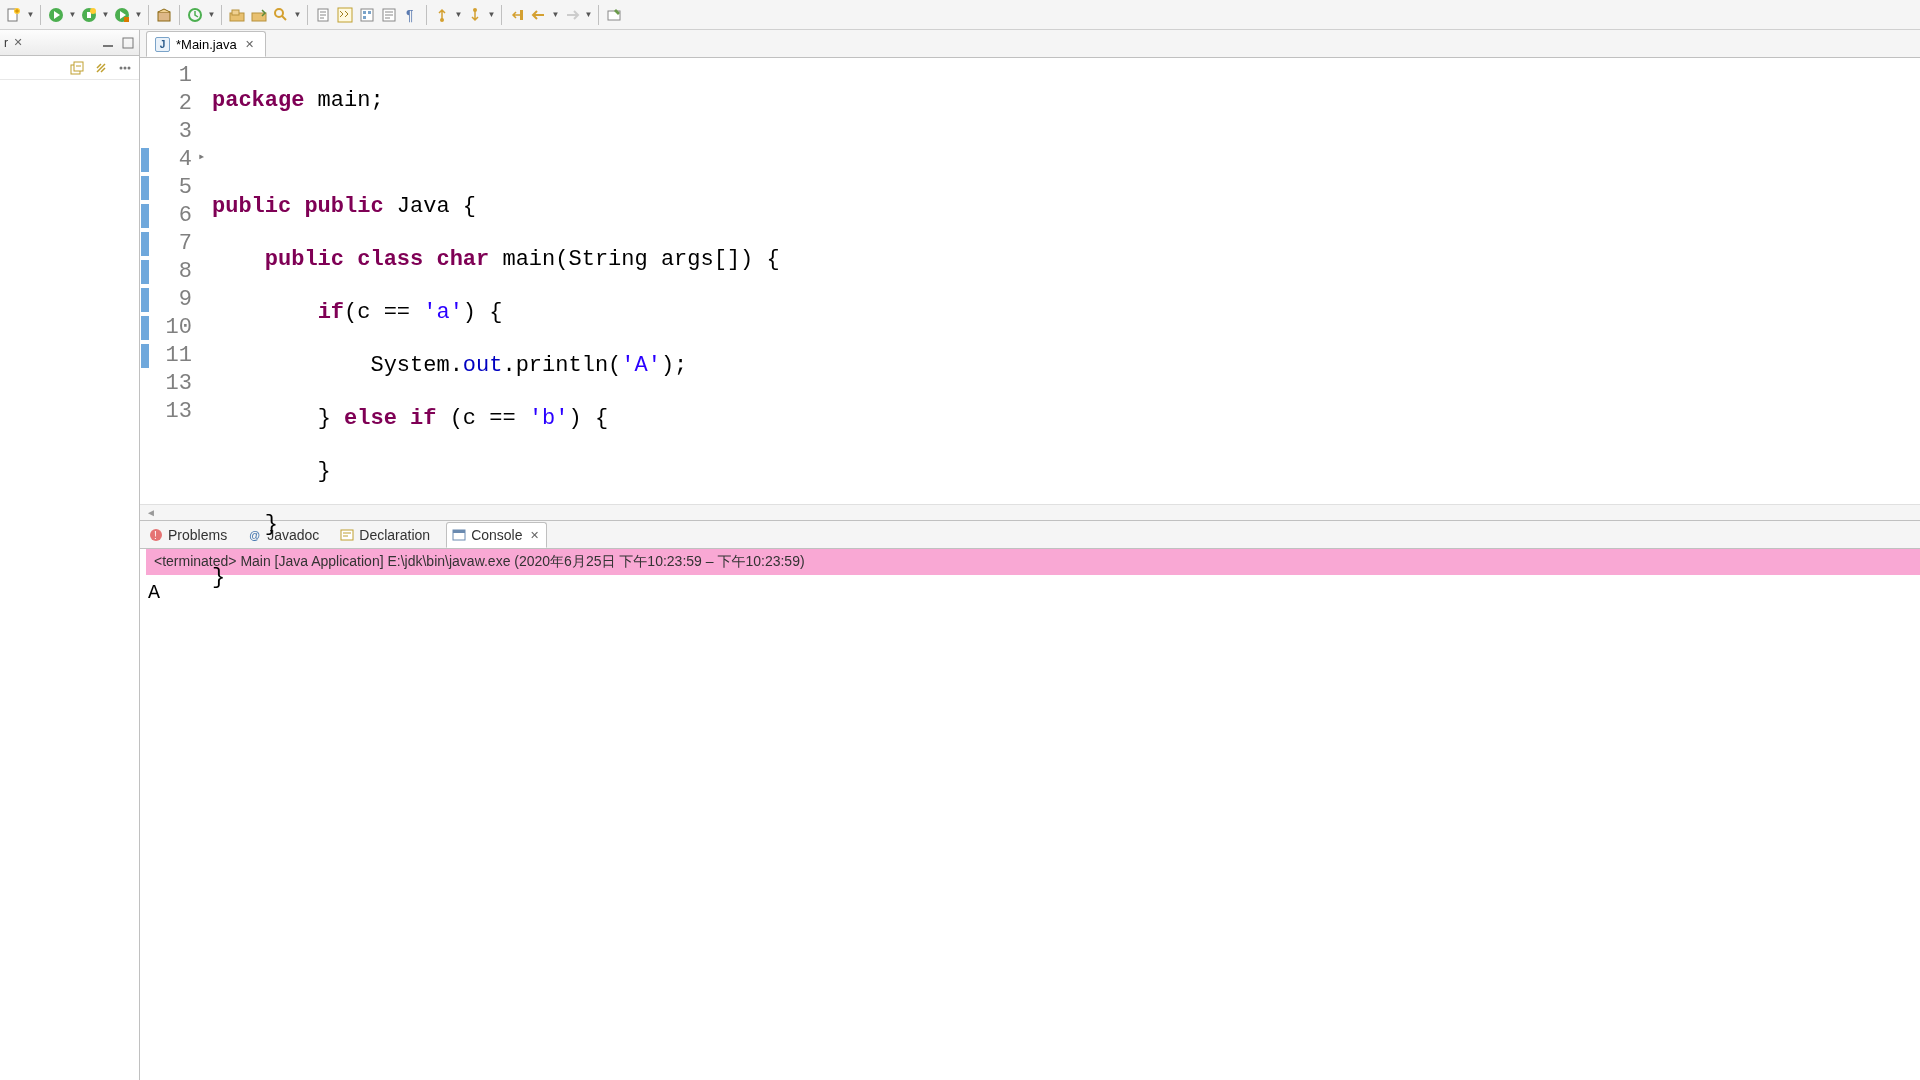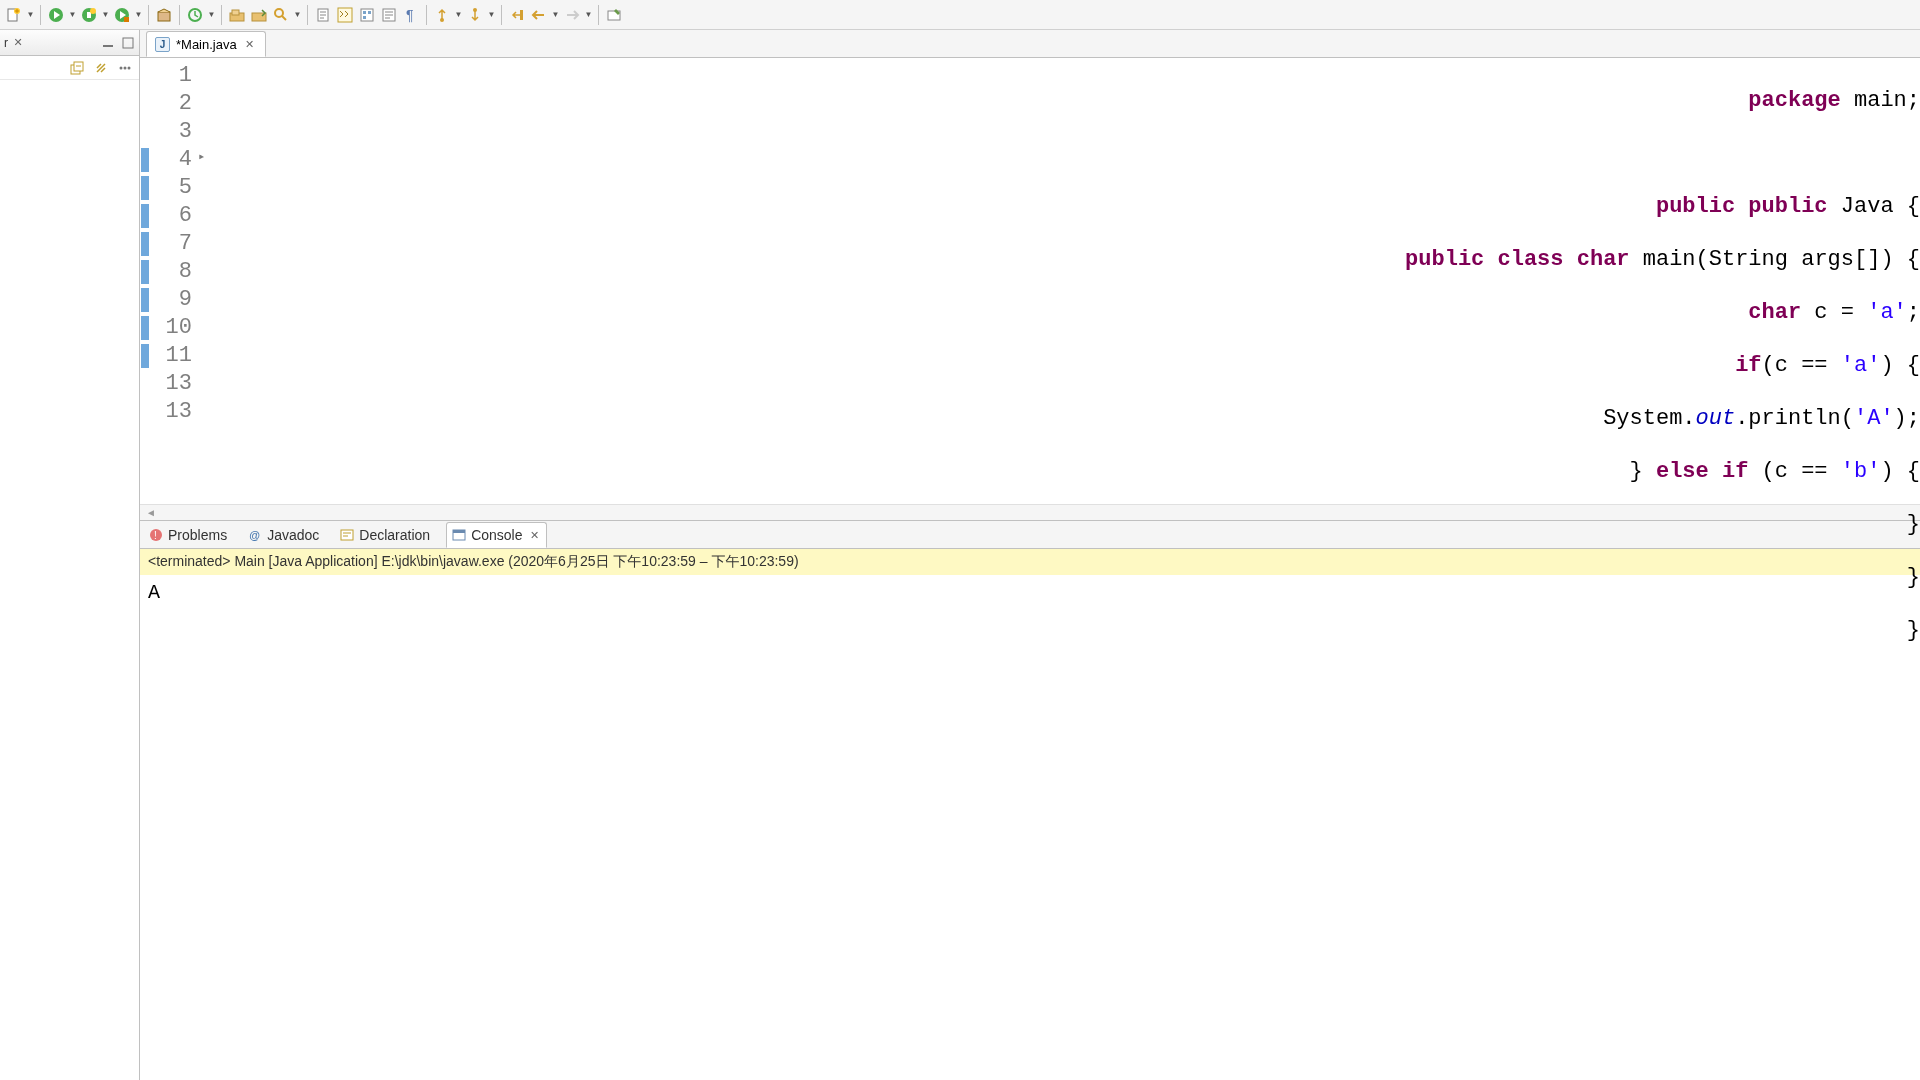--- a/index.html
+++ b/index.html
@@ -108,27 +108,26 @@
   background:#6fa8dc;
 }
 .ann-strip { width: 14px; background:#fff; padding-top:4px; }
 .ann-strip .an { height:28px; position:relative; }
 .an.arrow::before { content:'▸'; position:absolute; left:0; top:3px; font-size:12px; color:#7a7a7a; }
 .code-body {
   flex:1;
   padding-top:4px;
   white-space: pre;
   position:relative;
-  text-align:right;
 }
 .code-line { height:28px; line-height:28px; }
 .code-line.hl { background:#e8f0fe; }
 .kw { color:#7f0055; font-weight:bold; }
 .str { color:#2a00ff; }
-.fld { color:#0000c0; font-style:italic; }
+.fld { color:#0000c0; }
 .cursor {
   display:inline-block; width:1px; height:24px; background:#000;
   vertical-align:middle; margin-left:1px;
   border-right:1px solid #000;
 }
 .hscroll { height:16px; background:#f5f5f5; border-top:1px solid #e0e0e0; display:flex; align-items:center; padding-left:6px;}
 .bottom-panel {
   height: 560px;
   border-top: 1px solid #c0c0c0;
   display:flex; flex-direction:column;
@@ -141,21 +140,22 @@
   gap: 12px;
   border-bottom: 1px solid #c0c0c0;
 }
 .bt-item { display:flex; align-items:center; gap:5px; font-size:14px; color:#333; cursor:pointer; padding:3px 4px;}
 .bt-item.active { background:#fff; border:1px solid #c0c0c0; border-bottom:1px solid #fff; border-radius:3px 3px 0 0; height:26px; margin-bottom:-1px;}
 .bt-icon { width:15px; height:15px; display:inline-flex; align-items:center; justify-content:center; font-size:11px;}
 .console-header {
   padding: 4px 8px;
   font-size: 14px;
   color:#333;
-  background:#fef9c3;
+  background:#f9a8d4;
+  margin-left:6px;
 }
 .console-body {
   flex:1;
   padding: 6px 8px;
   font-family: Consolas, "Courier New", monospace;
   font-size: 20px;
   background:#fff;
 }
 svg { display:block; }
 </style>
@@ -400,21 +400,20 @@
         <div class="an"></div>
           <div class="an"></div>
           <div class="an"></div>
           <div class="an"></div>
       </div>
       <div class="code-body">
 <div class="code-line"><span class="kw">package</span><span> main;</span></div>
 <div class="code-line"></div>
 <div class="code-line"><span class="kw">public</span> <span class="kw">public</span><span> Java {</span></div>
 <div class="code-line"><span>    </span><span class="kw">public</span> <span class="kw">class</span> <span class="kw">char</span><span> main(String args[]) {</span></div>
-<div class="code-line"><span>        </span><span class="kw">char</span><span> c = </span><span class="str">'a'</span><span>;</span></div>
 <div class="code-line"><span>        </span><span class="kw">if</span><span>(c == </span><span class="str">'a'</span><span>) {</span></div>
 <div class="code-line"><span>            </span><span>System.</span><span class="fld">out</span><span>.println(</span><span class="str">'A'</span><span>);</span></div>
 <div class="code-line"><span>        </span><span>} </span><span class="kw">else</span><span> </span><span class="kw">if</span><span> (c == </span><span class="str">'b'</span><span>) {</span></div>
 <div class="code-line"><span>        }</span></div>
 <div class="code-line"><span>    }</span></div>
 <div class="code-line"><span>}</span></div>
 <div class="code-line"></div>
       </div>
     </div>
     <div class="hscroll">

